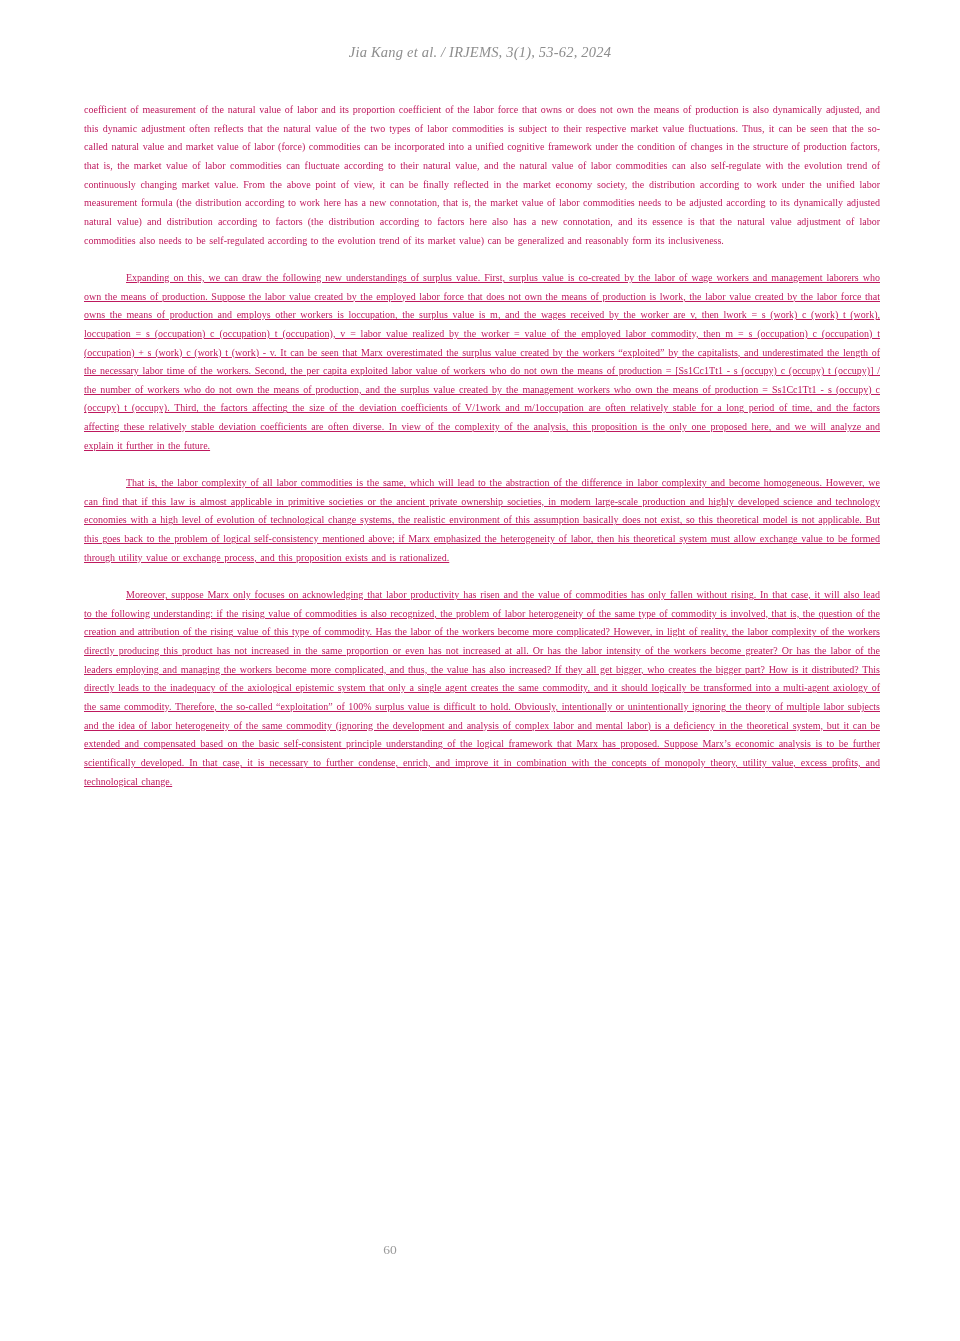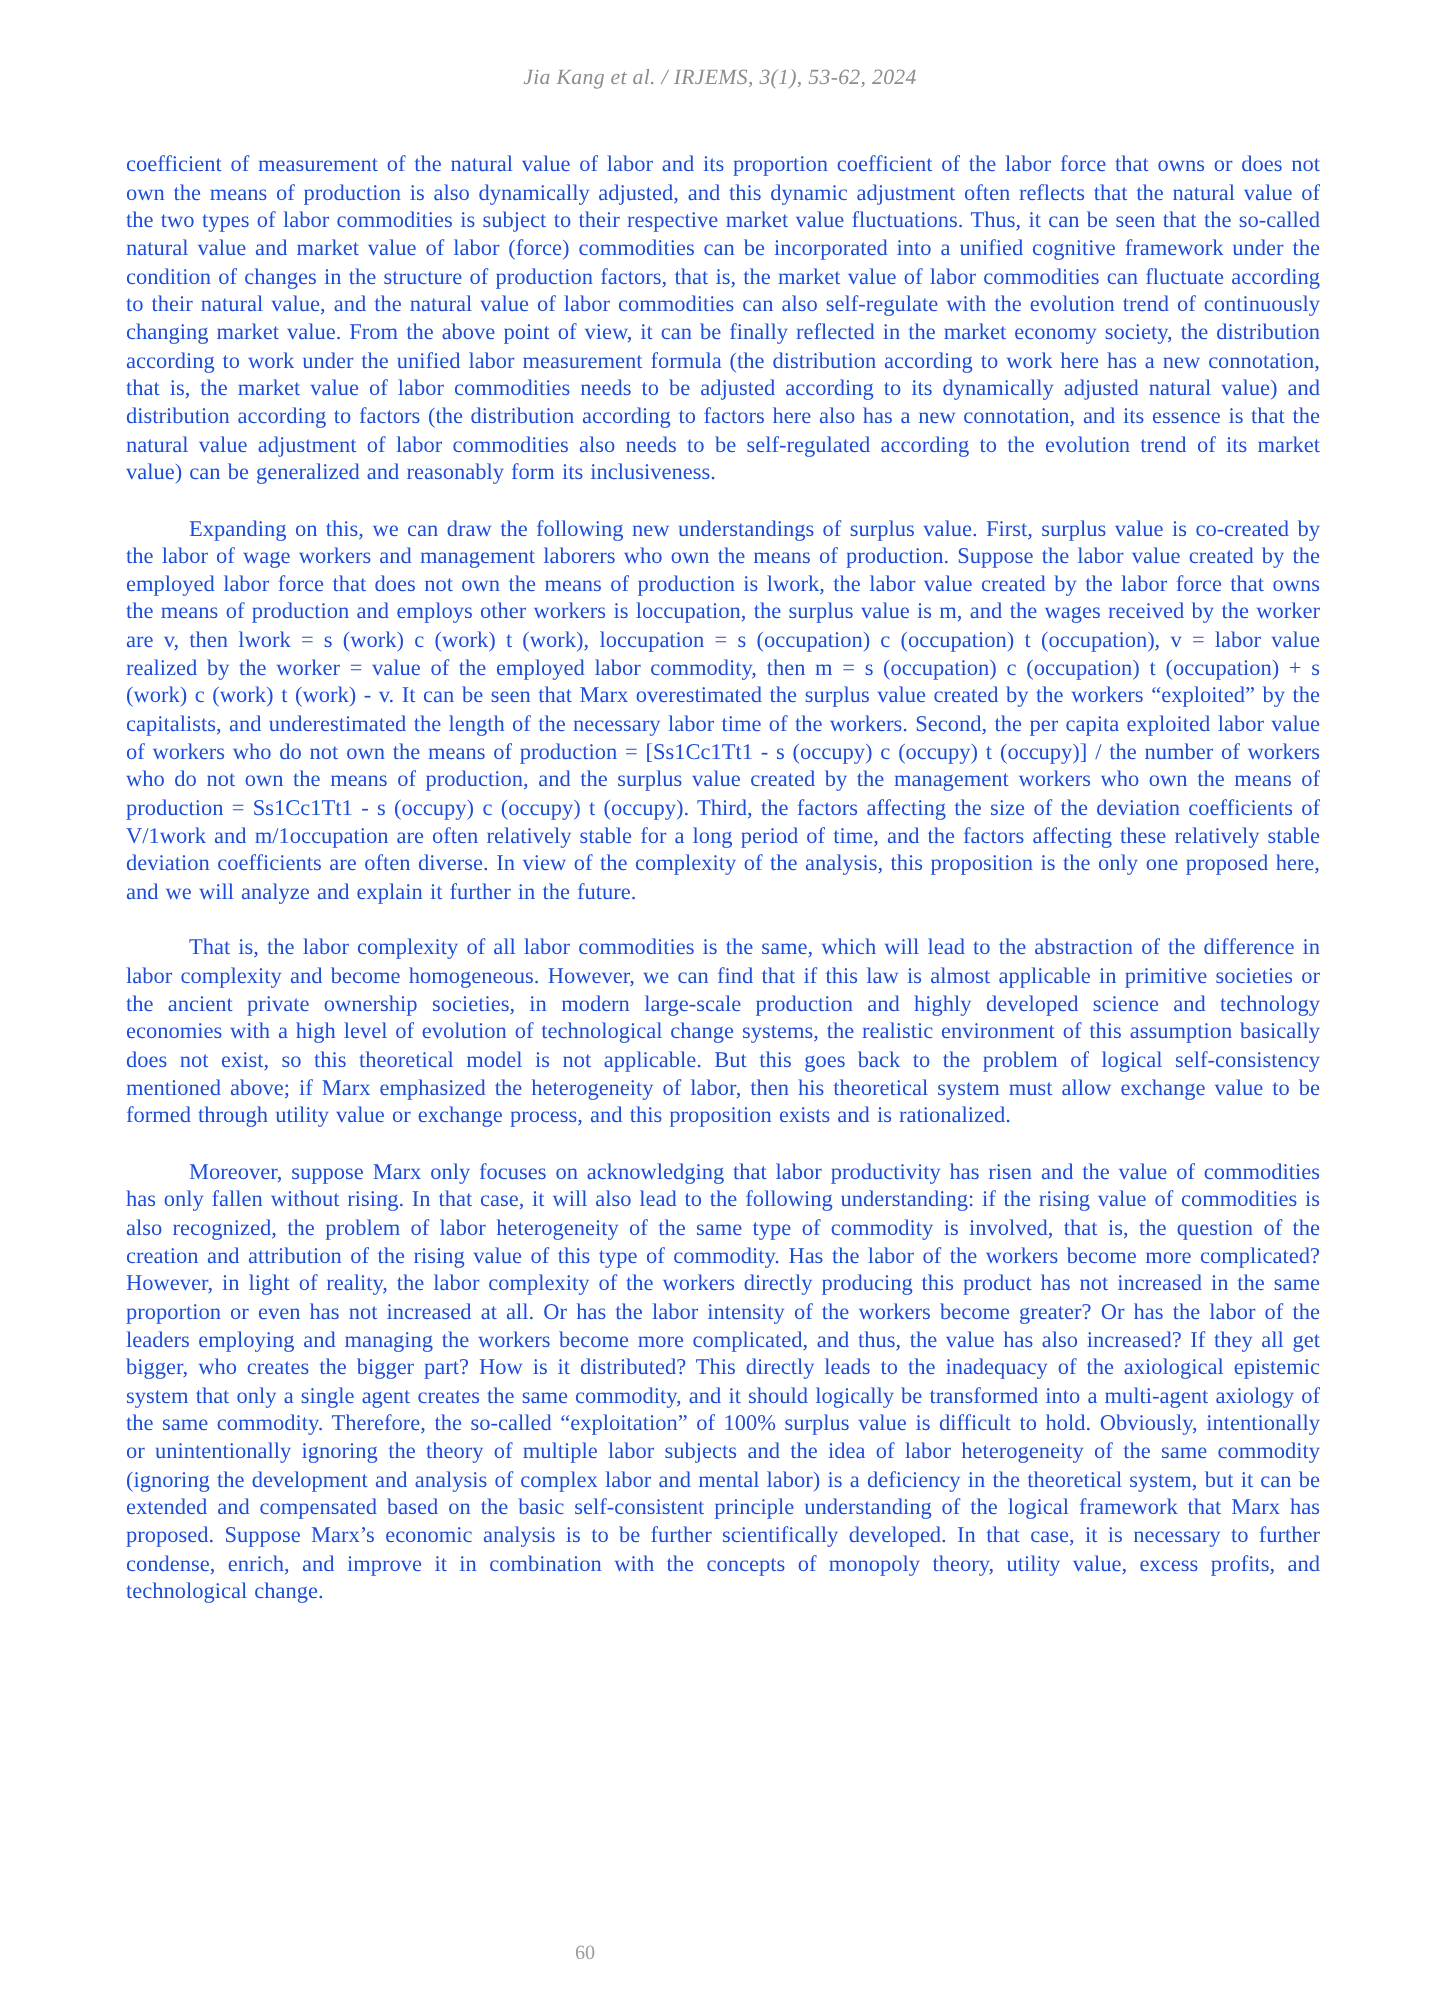--- a/index.html
+++ b/index.html
@@ -29,38 +29,39 @@
     font-size: 14.5px;
     letter-spacing: 0.2px;
     color: #8d8d8d;
   }
 
   .body-text {
     position: absolute;
     top: 101px;
     left: 84px;
     width: 796px;
-    color: #1d4ed8;
-    font-size: 15px;
+    color: #be185d;
+    font-size: 10px;
     line-height: 18.65px;
     text-align: justify;
   }
 
   .body-text p {
     margin: 0 0 18.65px 0;
     word-spacing: 1px;
   }
 
   .body-text p.indent {
     text-indent: 42px;
+    text-decoration: underline;
   }
 
   .page-number {
     position: absolute;
-    top: 1294px;
+    top: 1242px;
     left: 0;
     width: 780px;
     text-align: center;
     font-size: 13.5px;
     color: #9a9a9a;
   }
 </style>
 </head>
 <body>
 

